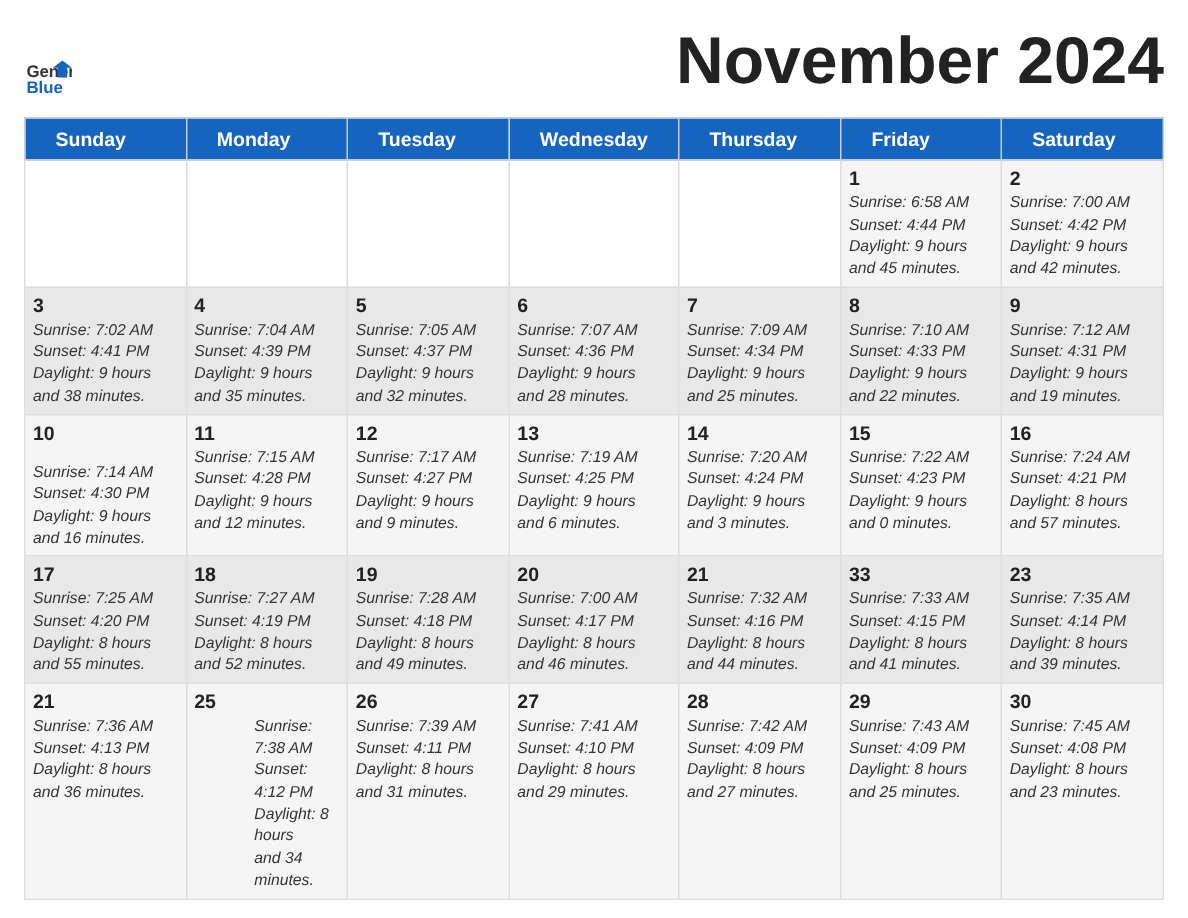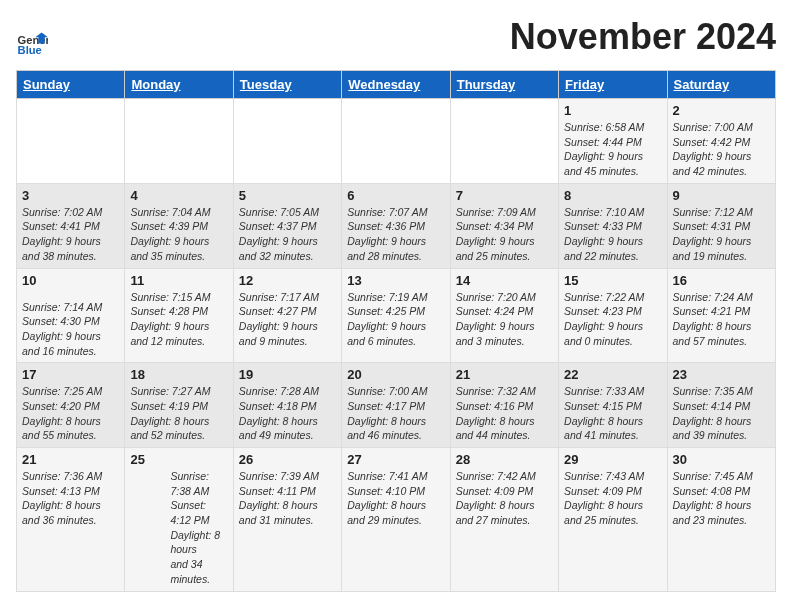--- a/index.html
+++ b/index.html
@@ -18,21 +18,21 @@
     }
     .logo-icon {
       width: 32px;
       height: 32px;
     }
     .title-section {
       text-align: right;
       margin-bottom: 4px;
     }
     .month-title {
-      font-size: 36px;
+      font-size: 44px;
       font-weight: bold;
       color: #222;
     }
     .location {
       font-size: 15px;
       color: #444;
     }
     .top-row {
       display: flex;
       justify-content: space-between;
@@ -41,24 +41,23 @@
     }
     table {
       width: 100%;
       border-collapse: collapse;
     }
     thead tr th {
       background: #1565c0;
       color: #fff;
       font-size: 13px;
       font-weight: bold;
-      padding: 6px 6px;
+      padding: 6px 20px;
       text-align: left;
       border: 1px solid #ccc;
-      text-decoration: underline;
     }
     tbody tr td {
       width: 14.28%;
       vertical-align: top;
       padding: 4px 5px;
       font-size: 11px;
       color: #333;
       border: 1px solid #ddd;
       height: 80px;
       background: #fff;
@@ -268,21 +267,21 @@
 and 46 minutes.</div>
         </td>
         <td>
           <span class="day-number">21</span>
           <div class="day-info" style="white-space: pre-line;">Sunrise: 7:32 AM
 Sunset: 4:16 PM
 Daylight: 8 hours
 and 44 minutes.</div>
         </td>
         <td>
-          <span class="day-number">22</span>
+          <span class="day-number">33</span>
           <div class="day-info" style="white-space: pre-line;">Sunrise: 7:33 AM
 Sunset: 4:15 PM
 Daylight: 8 hours
 and 41 minutes.</div>
         </td>
         <td>
           <span class="day-number">23</span>
           <div class="day-info" style="white-space: pre-line;">Sunrise: 7:35 AM
 Sunset: 4:14 PM
 Daylight: 8 hours

